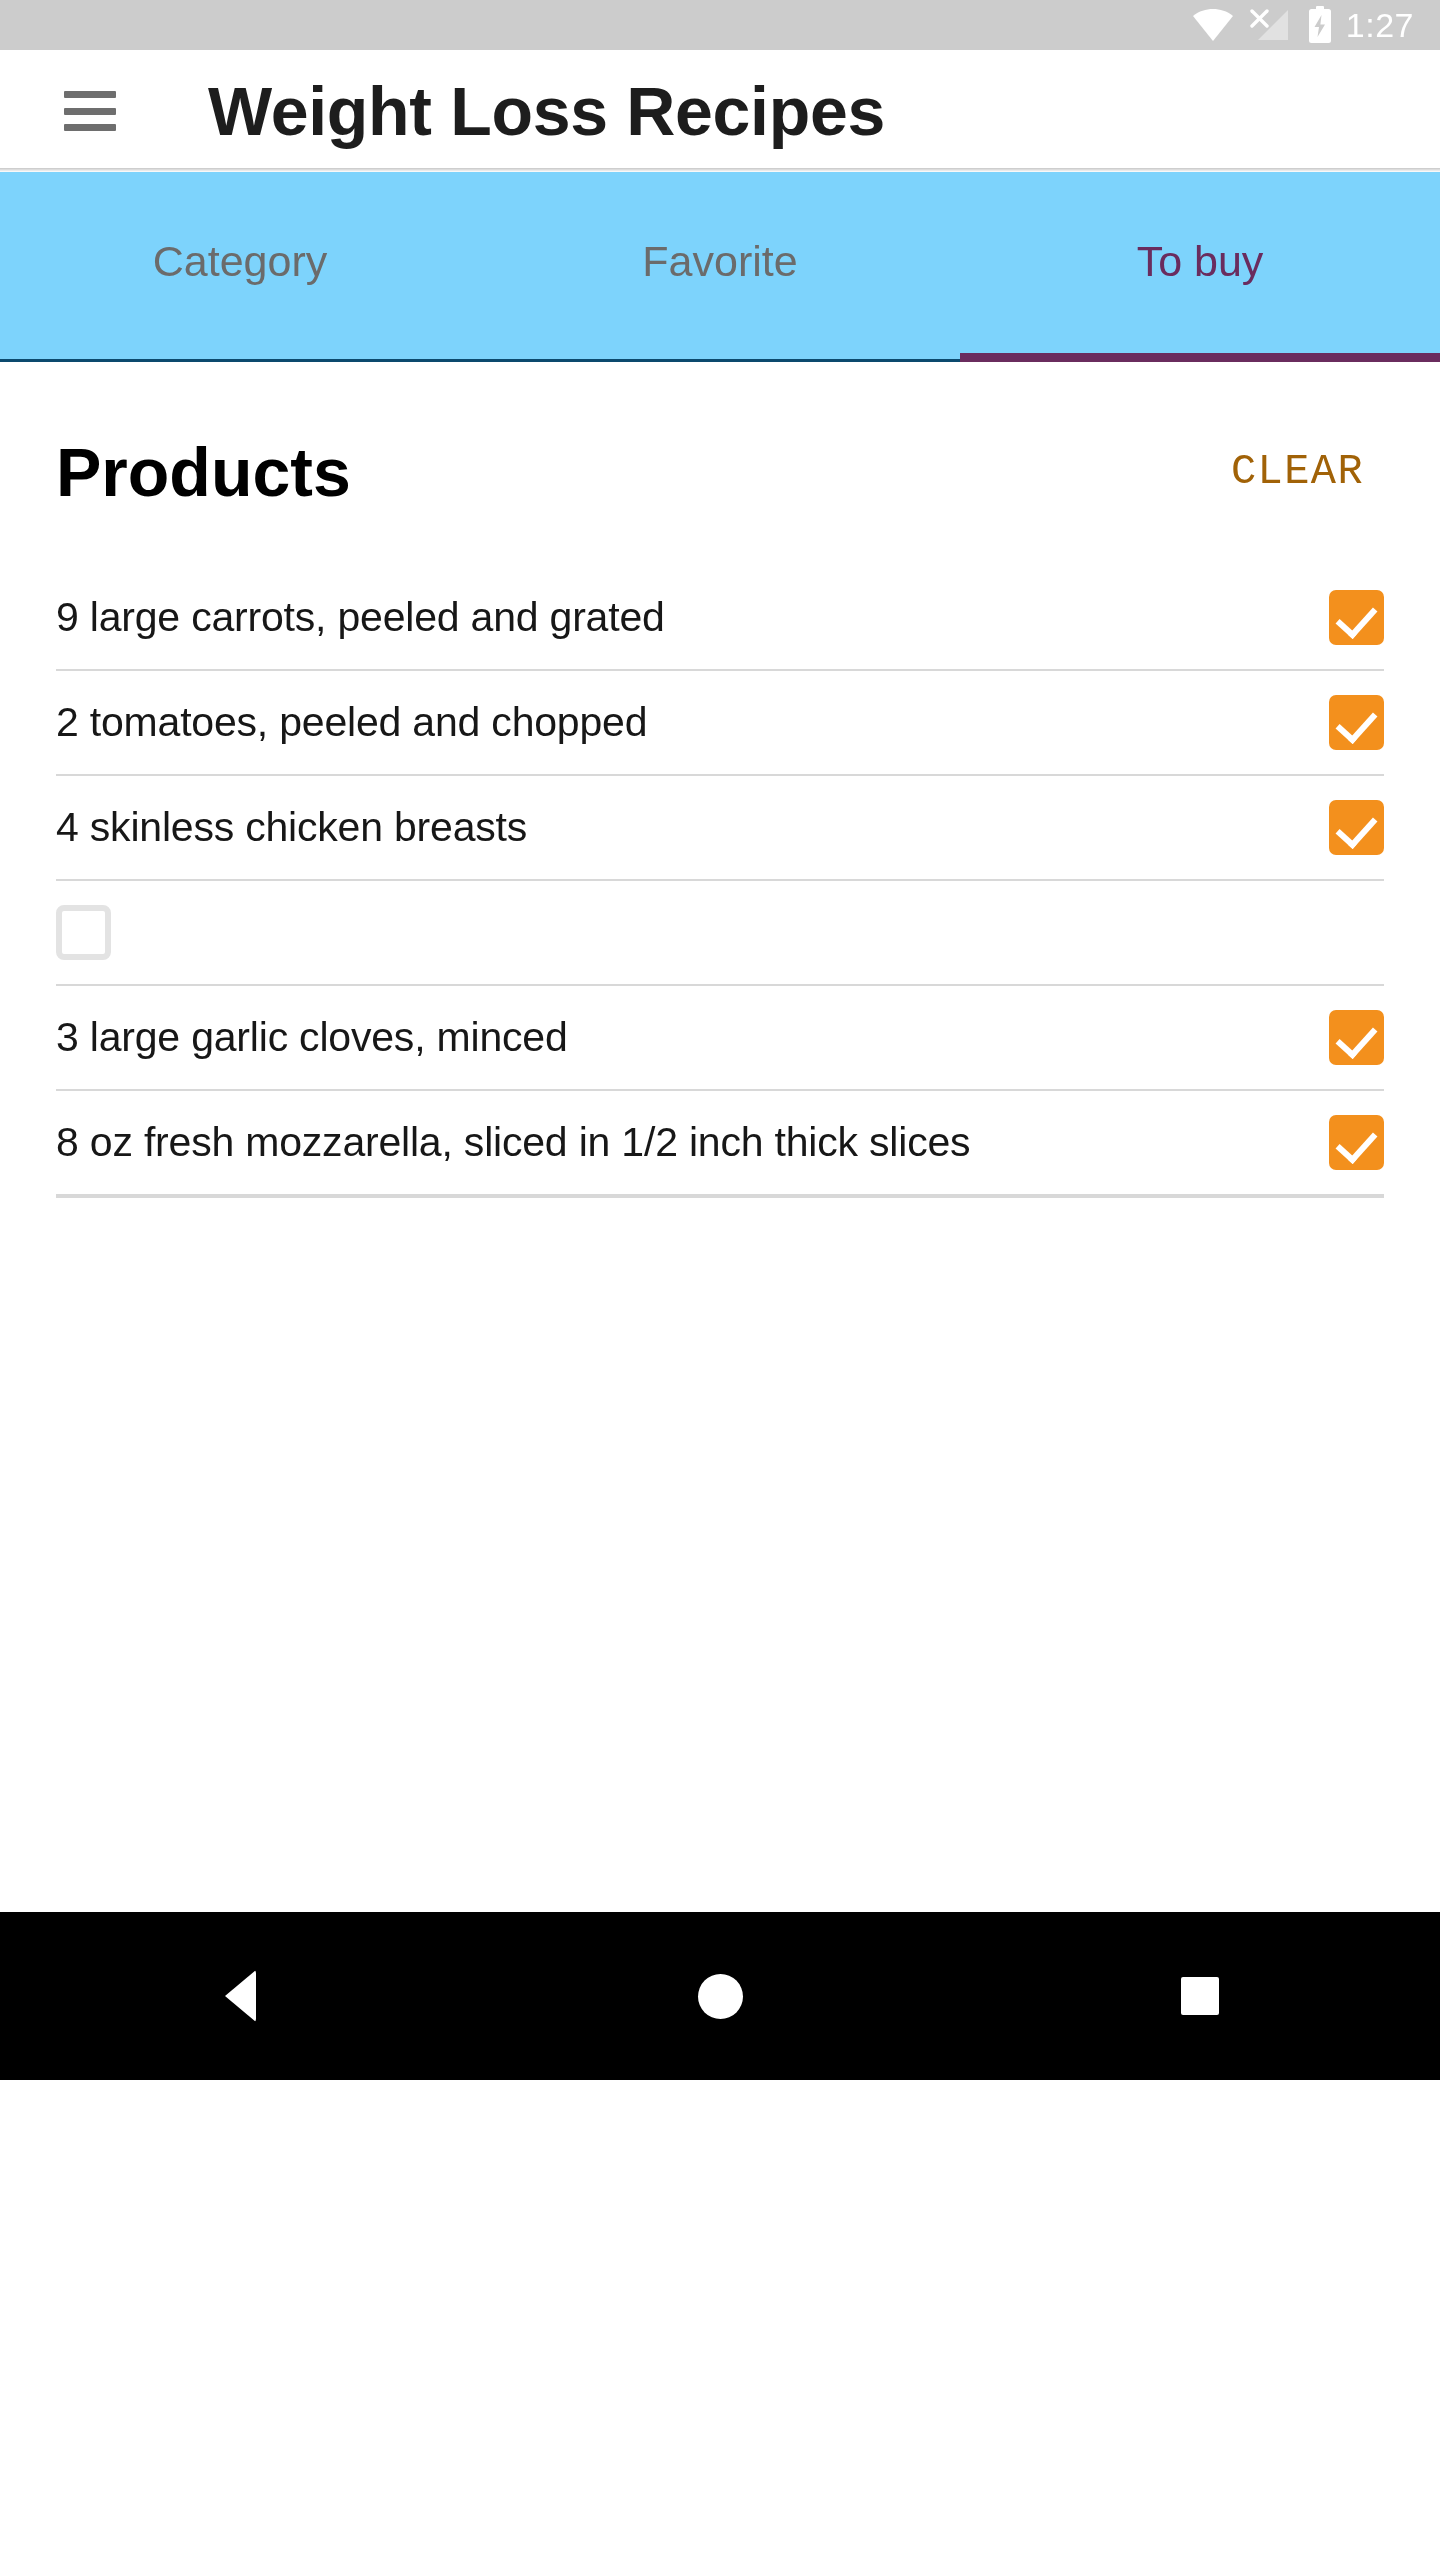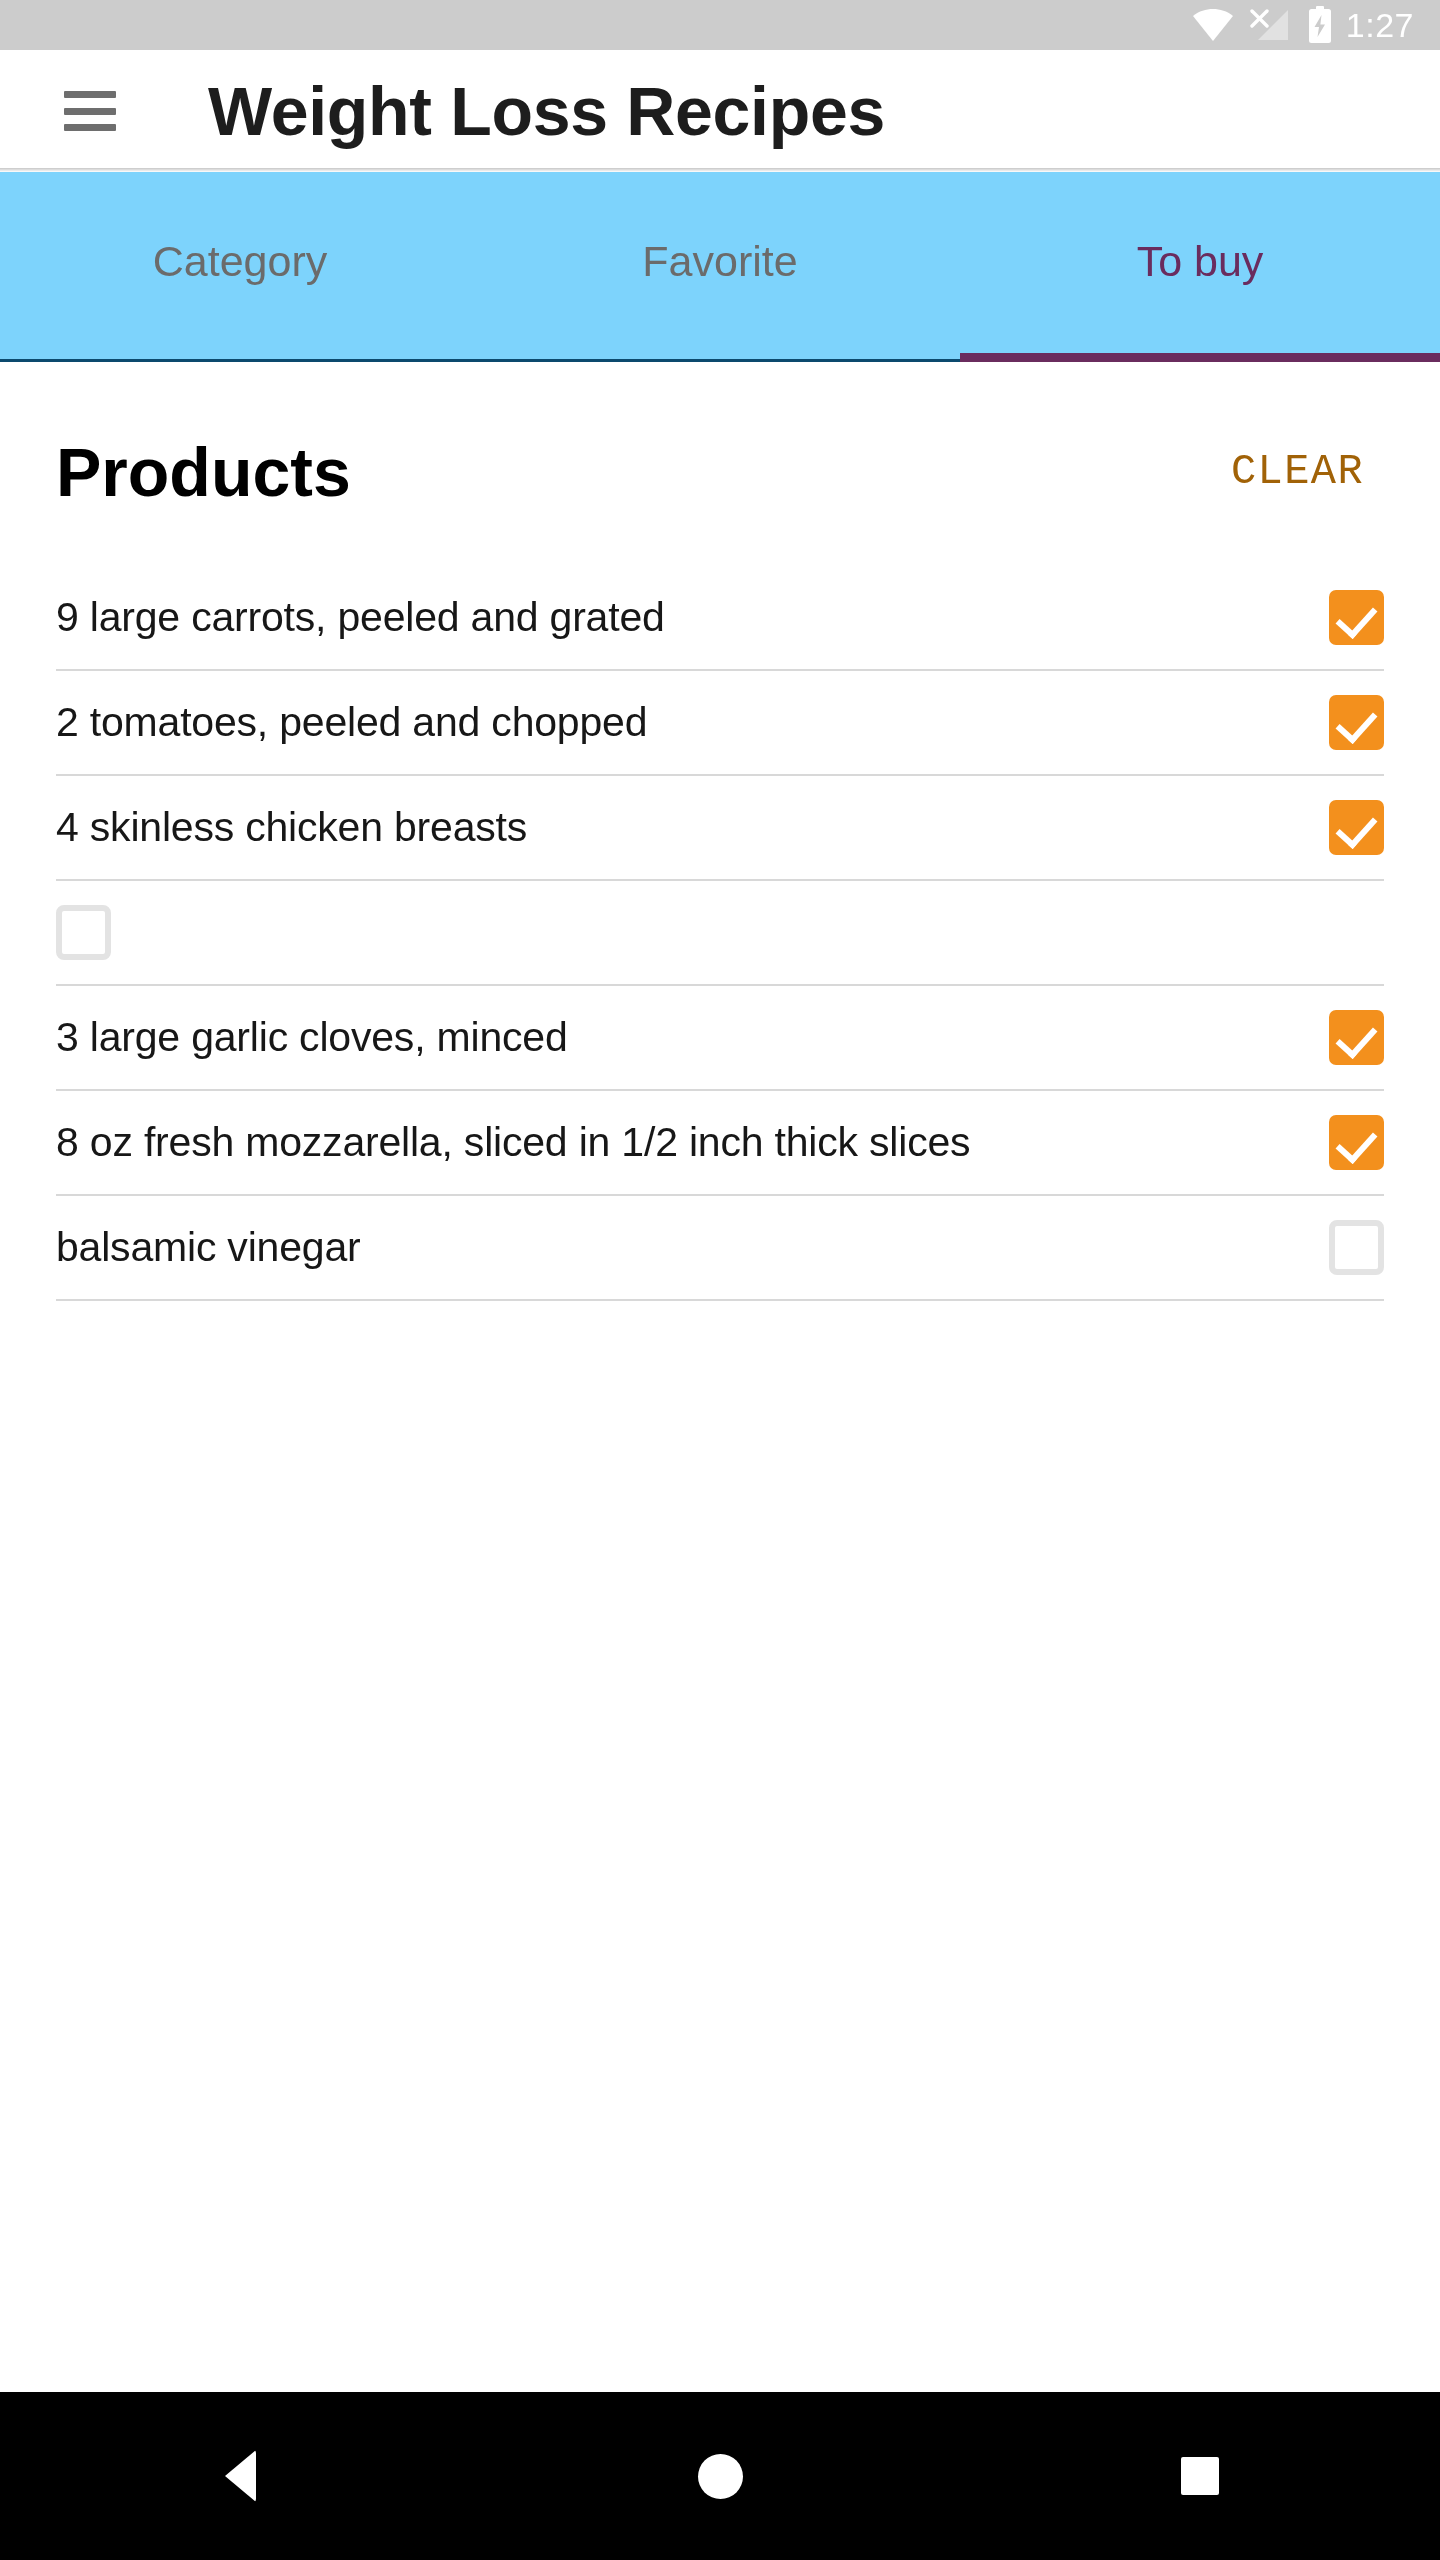--- a/index.html
+++ b/index.html
@@ -9,21 +9,21 @@
     width: 1440px;
     height: 2560px;
     background: #ffffff;
     font-family: "Liberation Sans", "DejaVu Sans", sans-serif;
     overflow: hidden;
   }
 
   .phone {
     position: relative;
     width: 1440px;
-    height: 2560px;
+    height: 2080px;
     background: #ffffff;
     display: flex;
     flex-direction: column;
   }
 
   
   .status-bar {
     height: 50px;
     background: #cccccc;
     display: flex;
@@ -334,24 +334,20 @@
         <span class="cbox checked"></span>
       </div>
       <div class="divider"></div>
 
       <div class="product-row">
         <span class="product-label">8 oz fresh mozzarella, sliced in 1/2 inch thick slices</span>
         <span class="cbox checked"></span>
       </div>
       <div class="divider"></div>
 
-      <div class="product-row">
-        <span class="product-label">balsamic vinegar</span>
-        <span class="cbox unchecked"></span>
-      </div>
       <div class="divider"></div>
 
     </div>
   </div>
 
   <div class="nav-bar">
     <div class="nav-btn">
       <span class="nav-back"></span>
     </div>
     <div class="nav-btn">

